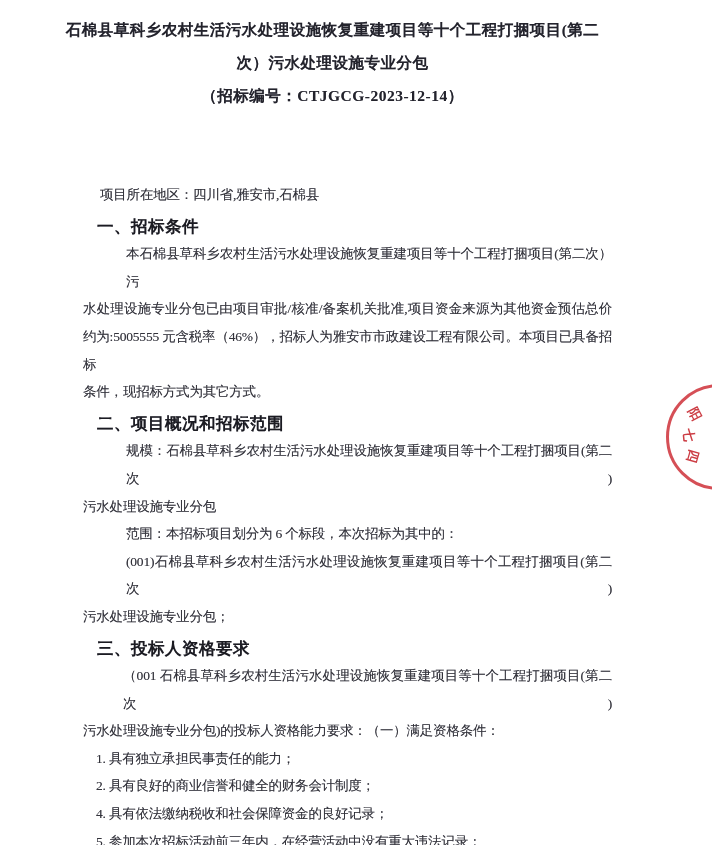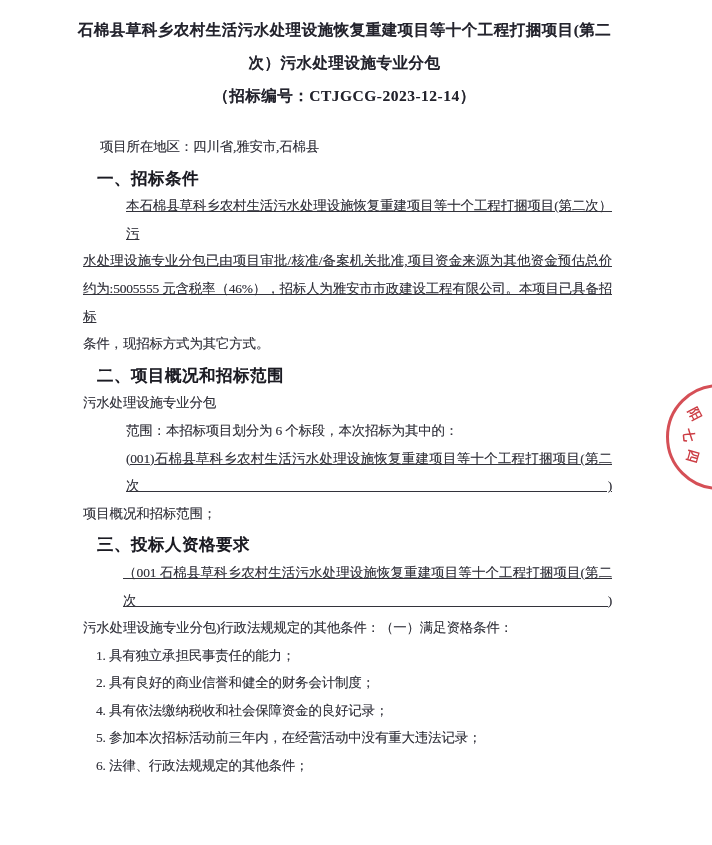--- a/index.html
+++ b/index.html
@@ -7,21 +7,21 @@
     position:relative;
     width:712px;height:845px;
     background:#ffffff;
     overflow:hidden;
     font-family:"Liberation Serif","DejaVu Serif",serif;
     color:#33333b;
     text-shadow:0 0 0.5px rgba(55,55,70,0.45);
   }
   
   .title-block{
-    position:absolute;top:13px;left:16px;width:657px;
+    position:absolute;top:13px;left:4px;width:657px;
     text-align:center;
     font-weight:bold;
     font-size:15.5px;
     line-height:33px;
     color:#23232c;
     letter-spacing:0.5px;
   }
   
   .doc{
     position:absolute;left:83px;top:133px;width:529px;
@@ -29,32 +29,31 @@
   .row{
     line-height:27.6px;
     font-size:13.5px;
     letter-spacing:-0.2px;
     white-space:nowrap;
   }
   .row.fill{
     white-space:normal;
     text-align:justify;
     text-align-last:justify;
-    text-decoration:underline;
   }
   .h{
     font-family:"Liberation Sans","DejaVu Sans",sans-serif;
     font-weight:bold;
     font-size:16.5px;
     letter-spacing:0.5px;
     color:#1b1b22;
     padding-left:14px;
     margin-top:4px;
   }
-  .meta{padding-left:17px;}
+  .meta{padding-left:17px;margin-top:48px;}
   .ind{padding-left:43px;}
   .ind2{padding-left:40px;}
   .num{padding-left:13px;}
   
   .seal{position:absolute;left:0;top:0;width:712px;height:845px;pointer-events:none;}
   .seal-ring{
     position:absolute;left:666px;top:384px;
     width:100px;height:100px;
     border:3.5px solid rgba(206,48,56,0.85);
     border-radius:50%;
@@ -83,27 +82,28 @@
   </div>
 
   <div class="doc">
     <div class="row meta">项目所在地区：四川省,雅安市,石棉县</div>
     <div class="row h">一、招标条件</div>
     <div class="row ind fill">本石棉县草科乡农村生活污水处理设施恢复重建项目等十个工程打捆项目(第二次）污</div>
     <div class="row fill">水处理设施专业分包已由项目审批/核准/备案机关批准,项目资金来源为其他资金预估总价</div>
     <div class="row fill">约为:5005555 元含税率（46%），招标人为雅安市市政建设工程有限公司。本项目已具备招标</div>
     <div class="row">条件，现招标方式为其它方式。</div>
     <div class="row h">二、项目概况和招标范围</div>
+    <div class="row ind fill">规模：石棉县草科乡农村生活污水处理设施恢复重建项目等十个工程打捆项目(第二次)</div>
     <div class="row">污水处理设施专业分包</div>
     <div class="row ind">范围：本招标项目划分为 6 个标段，本次招标为其中的：</div>
     <div class="row ind fill">(001)石棉县草科乡农村生活污水处理设施恢复重建项目等十个工程打捆项目(第二次)</div>
-    <div class="row">项目概况和招标范围；</div>
+    <div class="row">污水处理设施专业分包；</div>
     <div class="row h">三、投标人资格要求</div>
     <div class="row ind2 fill">（001 石棉县草科乡农村生活污水处理设施恢复重建项目等十个工程打捆项目(第二次)</div>
-    <div class="row">污水处理设施专业分包)行政法规规定的其他条件：（一）满足资格条件：</div>
+    <div class="row">污水处理设施专业分包)的投标人资格能力要求：（一）满足资格条件：</div>
     <div class="row num">1. 具有独立承担民事责任的能力；</div>
     <div class="row num">2. 具有良好的商业信誉和健全的财务会计制度；</div>
     <div class="row num">4. 具有依法缴纳税收和社会保障资金的良好记录；</div>
     <div class="row num">5. 参加本次招标活动前三年内，在经营活动中没有重大违法记录；</div>
     <div class="row num">6. 法律、行政法规规定的其他条件；</div>
 
   </div>
 
   <div class="seal">
     <div class="seal-ring"></div>

